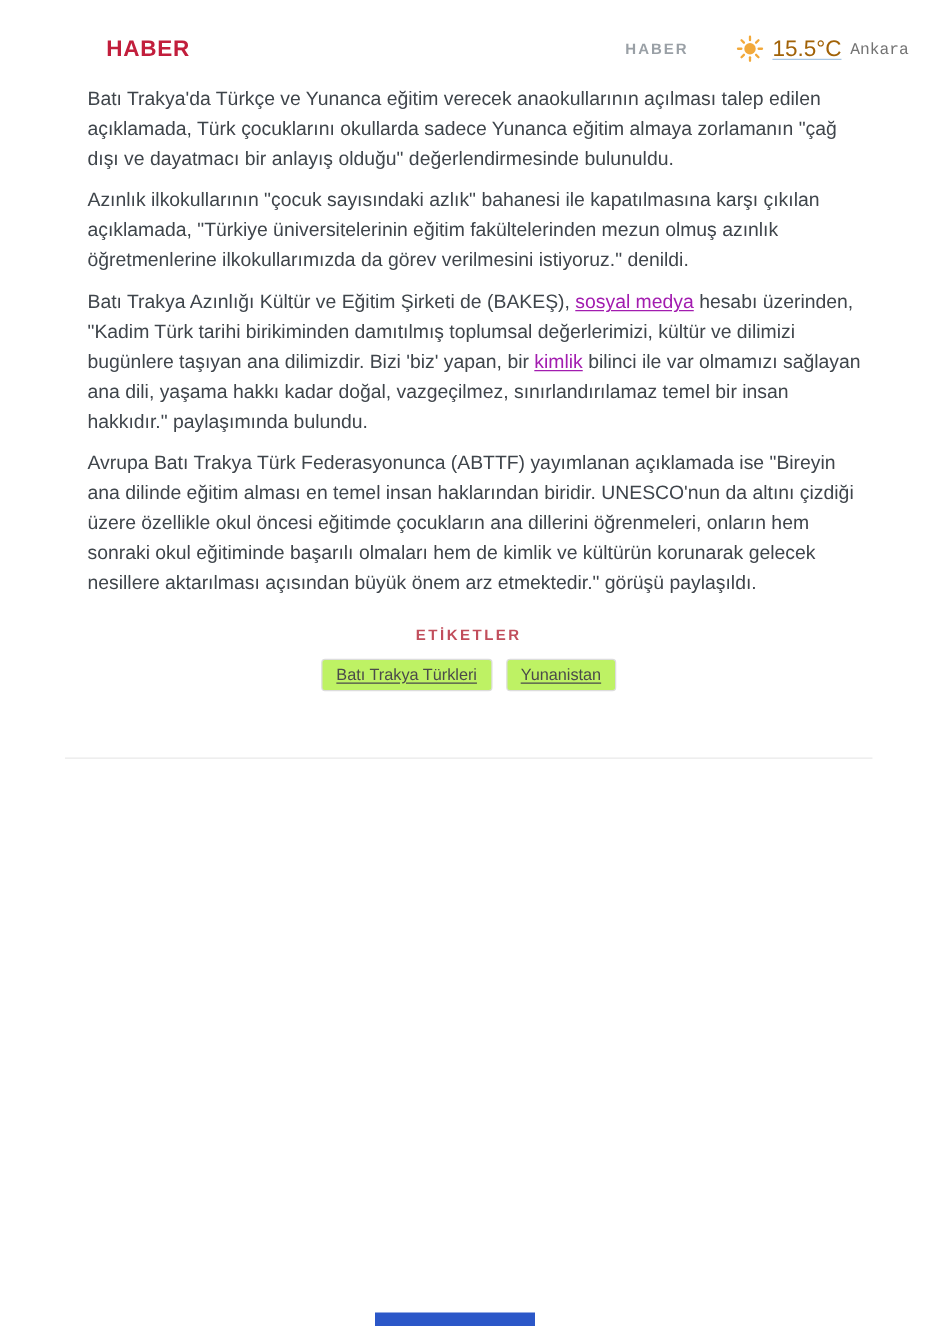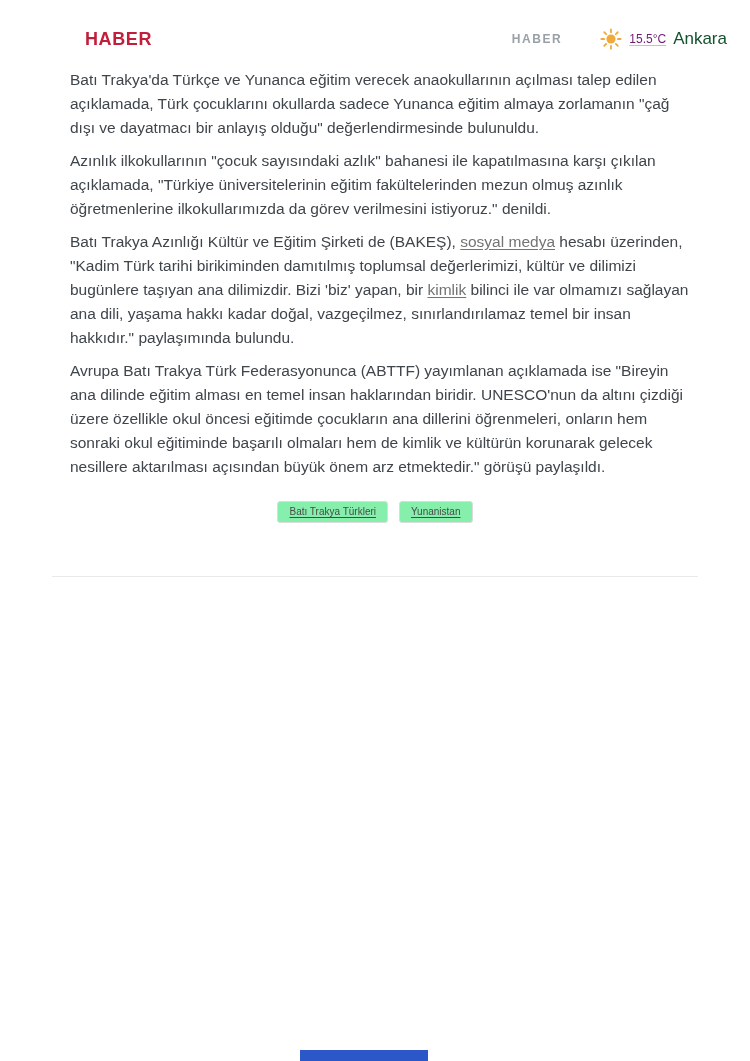--- a/index.html
+++ b/index.html
@@ -44,46 +44,47 @@
     display: flex;
     align-items: center;
   }
   .sun-icon {
     width: 22px;
     height: 22px;
     margin-right: 7px;
     flex: 0 0 auto;
   }
   .temp-link {
-    color: #701a75;
-    font-size: 12px;
+    color: #a16207;
+    font-size: 18px;
     text-decoration: underline;
     text-decoration-color: #a9c7e4;
     text-underline-offset: 2px;
     margin-right: 7px;
     cursor: pointer;
   }
   .city-label {
-    color: #14532d;
-    font-size: 17px;
+    color: #737373;
+    font-size: 13px;
+    font-family: Liberation Mono, monospace;
   }
 
   
   .article {
     padding: 0 52px;
     margin-top: 10px;
   }
   .article p {
     margin: 0 0 9px 18px;
     color: #3f454b;
     font-size: 15.5px;
     line-height: 24px;
   }
   .inline-link {
-    color: #737373;
+    color: #a21caf;
     text-decoration: underline;
     text-underline-offset: 2px;
     cursor: pointer;
   }
 
   
   .tags-section {
     margin-top: 22px;
     text-align: center;
   }
@@ -96,24 +97,24 @@
   .tags-row {
     margin-top: 12px;
     display: flex;
     justify-content: center;
     gap: 11px;
   }
   .tag-chip {
     display: inline-block;
     border: 1px solid #dcdcdc;
     border-radius: 3px;
-    background: #86efac;
+    background: #bef264;
     padding: 4px 11px 5px 11px;
     color: #4a4a4a;
-    font-size: 10px;
+    font-size: 13px;
     text-underline-offset: 2px;
     cursor: pointer;
   }
 
   
   .divider {
     margin: 53px 52px 0 52px;
     border: none;
     border-top: 1px solid #e9e9e9;
     height: 0;
@@ -157,20 +158,21 @@
 </div>
 
 <div class="article">
     <p><span>Batı Trakya'da Türkçe ve Yunanca eğitim verecek anaokullarının açılması talep edilen açıklamada, Türk çocuklarını okullarda sadece Yunanca eğitim almaya zorlamanın "çağ dışı ve dayatmacı bir anlayış olduğu" değerlendirmesinde bulunuldu.</span></p>
     <p><span>Azınlık ilkokullarının "çocuk sayısındaki azlık" bahanesi ile kapatılmasına karşı çıkılan açıklamada, "Türkiye üniversitelerinin eğitim fakültelerinden mezun olmuş azınlık öğretmenlerine ilkokullarımızda da görev verilmesini istiyoruz." denildi.</span></p>
     <p><span>Batı Trakya Azınlığı Kültür ve Eğitim Şirketi de (BAKEŞ), </span><a href="#" class="inline-link">sosyal medya</a><span> hesabı üzerinden, "Kadim Türk tarihi birikiminden damıtılmış toplumsal değerlerimizi, kültür ve dilimizi bugünlere taşıyan ana dilimizdir. Bizi 'biz' yapan, bir </span><a href="#" class="inline-link">kimlik</a><span> bilinci ile var olmamızı sağlayan ana dili, yaşama hakkı kadar doğal, vazgeçilmez, sınırlandırılamaz temel bir insan hakkıdır." paylaşımında bulundu.</span></p>
     <p><span>Avrupa Batı Trakya Türk Federasyonunca (ABTTF) yayımlanan açıklamada ise "Bireyin ana dilinde eğitim alması en temel insan haklarından biridir. UNESCO'nun da altını çizdiği üzere özellikle okul öncesi eğitimde çocukların ana dillerini öğrenmeleri, onların hem sonraki okul eğitiminde başarılı olmaları hem de kimlik ve kültürün korunarak gelecek nesillere aktarılması açısından büyük önem arz etmektedir." görüşü paylaşıldı.</span></p>
   </div>
 
 <div class="tags-section">
+  <div class="tags-title">ETİKETLER</div>
   <div class="tags-row">
       <a href="#" class="tag-chip">Batı Trakya Türkleri</a>
       <a href="#" class="tag-chip">Yunanistan</a>
     </div>
 </div>
 
 <hr class="divider">
 
 <div class="bottom-bar"></div>
 

